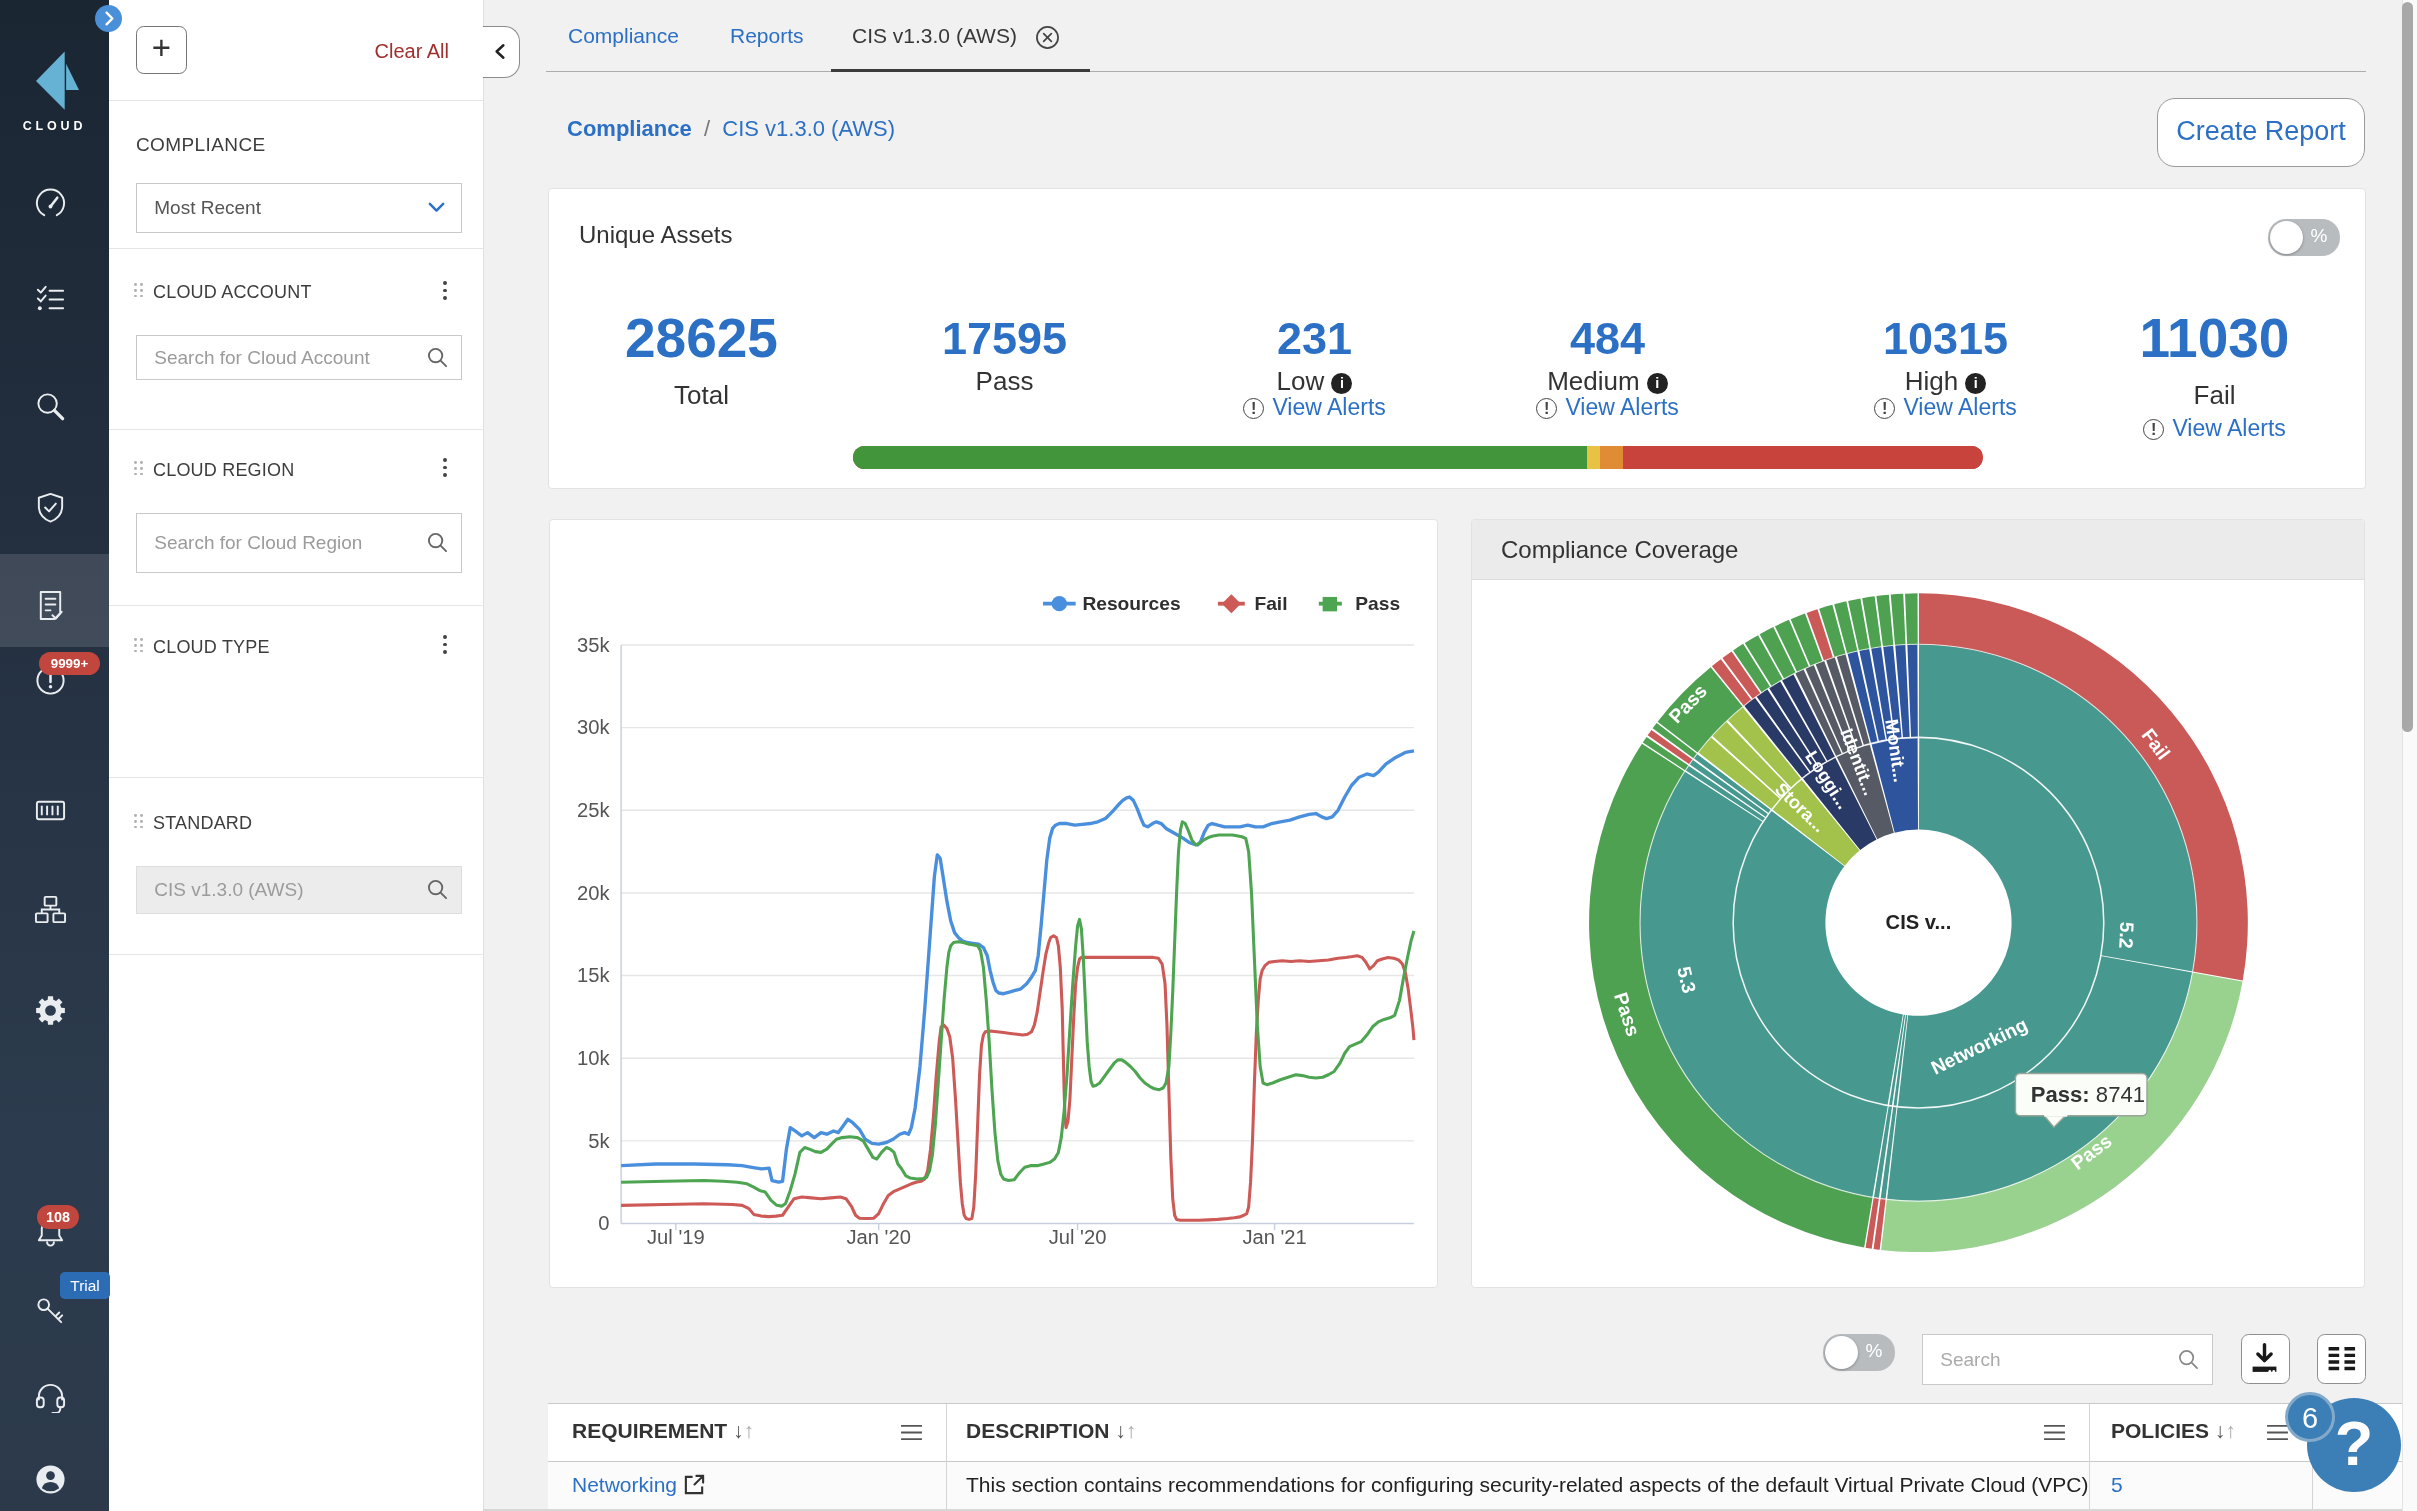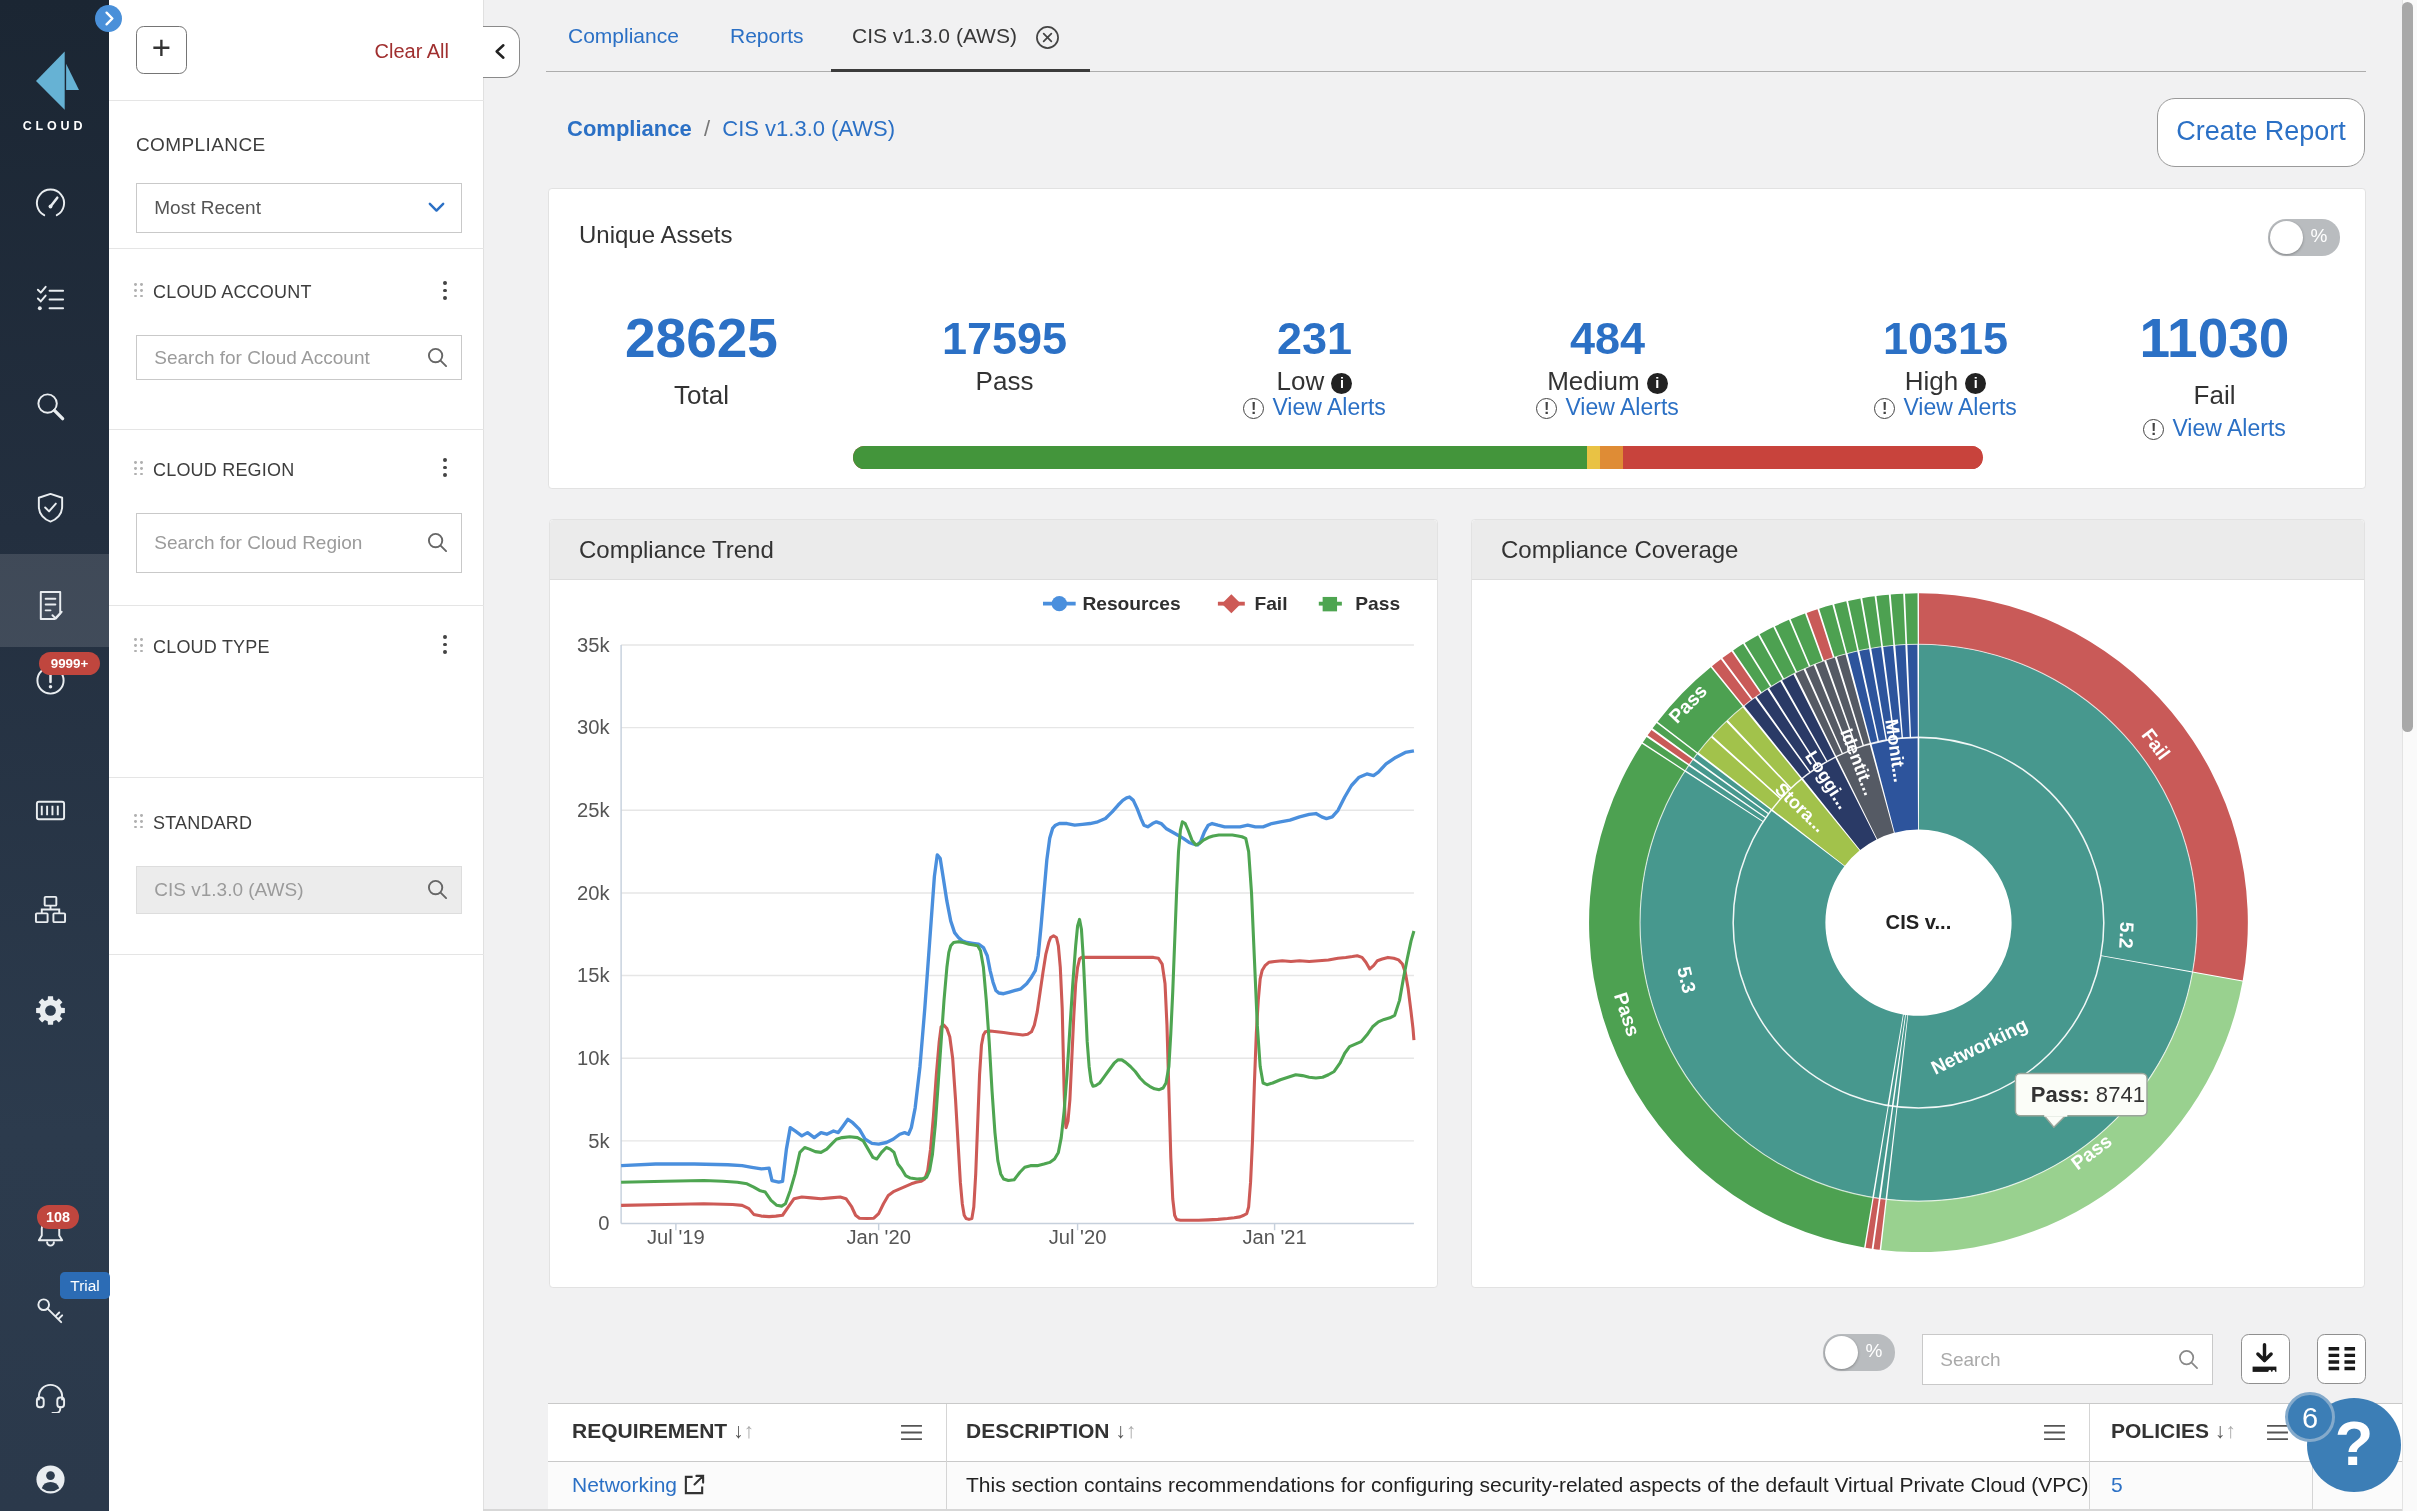--- a/index.html
+++ b/index.html
@@ -239,23 +239,20 @@
 <div class="abs" style="left:2061px;top:380px;width:307px;text-align:center;font-size:26px;color:#333;">Fail</div>
 <div class="abs" style="left:2061px;top:415px;width:307px;text-align:center;"><span class="warn">!</span> <span class="va">View Alerts</span></div>
 <div class="abs" style="left:853px;top:446px;width:1130px;height:23px;border-radius:11.5px;overflow:hidden;background:#c8433c;">
   <div class="abs" style="left:0;top:0;width:734px;height:23px;background:#43953b;"></div>
   <div class="abs" style="left:734px;top:0;width:13.4px;height:23px;background:#e9c244;"></div>
   <div class="abs" style="left:747px;top:0;width:23px;height:23px;background:#df8c35;"></div>
   <div class="abs" style="left:770px;top:0;width:359px;height:23px;background:#c8433c;"></div>
 </div>
 
 <div class="panel" style="left:549px;top:519px;width:889px;height:769px;">
- <div class="phead">
-      <span>Compliance Trend</span>
-    </div>
  <svg class="abs" style="left:0;top:0;" width="887" height="767" viewBox="0 0 923 798">
   <line x1="74" y1="130" x2="899" y2="130" stroke="#e6e6e6" stroke-width="1.5"></line>
       <text x="62" y="137" text-anchor="end" font-size="21" fill="#555">35k</text>
       <line x1="74" y1="216" x2="899" y2="216" stroke="#e6e6e6" stroke-width="1.5"></line>
       <text x="62" y="223" text-anchor="end" font-size="21" fill="#555">30k</text>
       <line x1="74" y1="302" x2="899" y2="302" stroke="#e6e6e6" stroke-width="1.5"></line>
       <text x="62" y="309" text-anchor="end" font-size="21" fill="#555">25k</text>
       <line x1="74" y1="388" x2="899" y2="388" stroke="#e6e6e6" stroke-width="1.5"></line>
       <text x="62" y="395" text-anchor="end" font-size="21" fill="#555">20k</text>
       <line x1="74" y1="474" x2="899" y2="474" stroke="#e6e6e6" stroke-width="1.5"></line>

